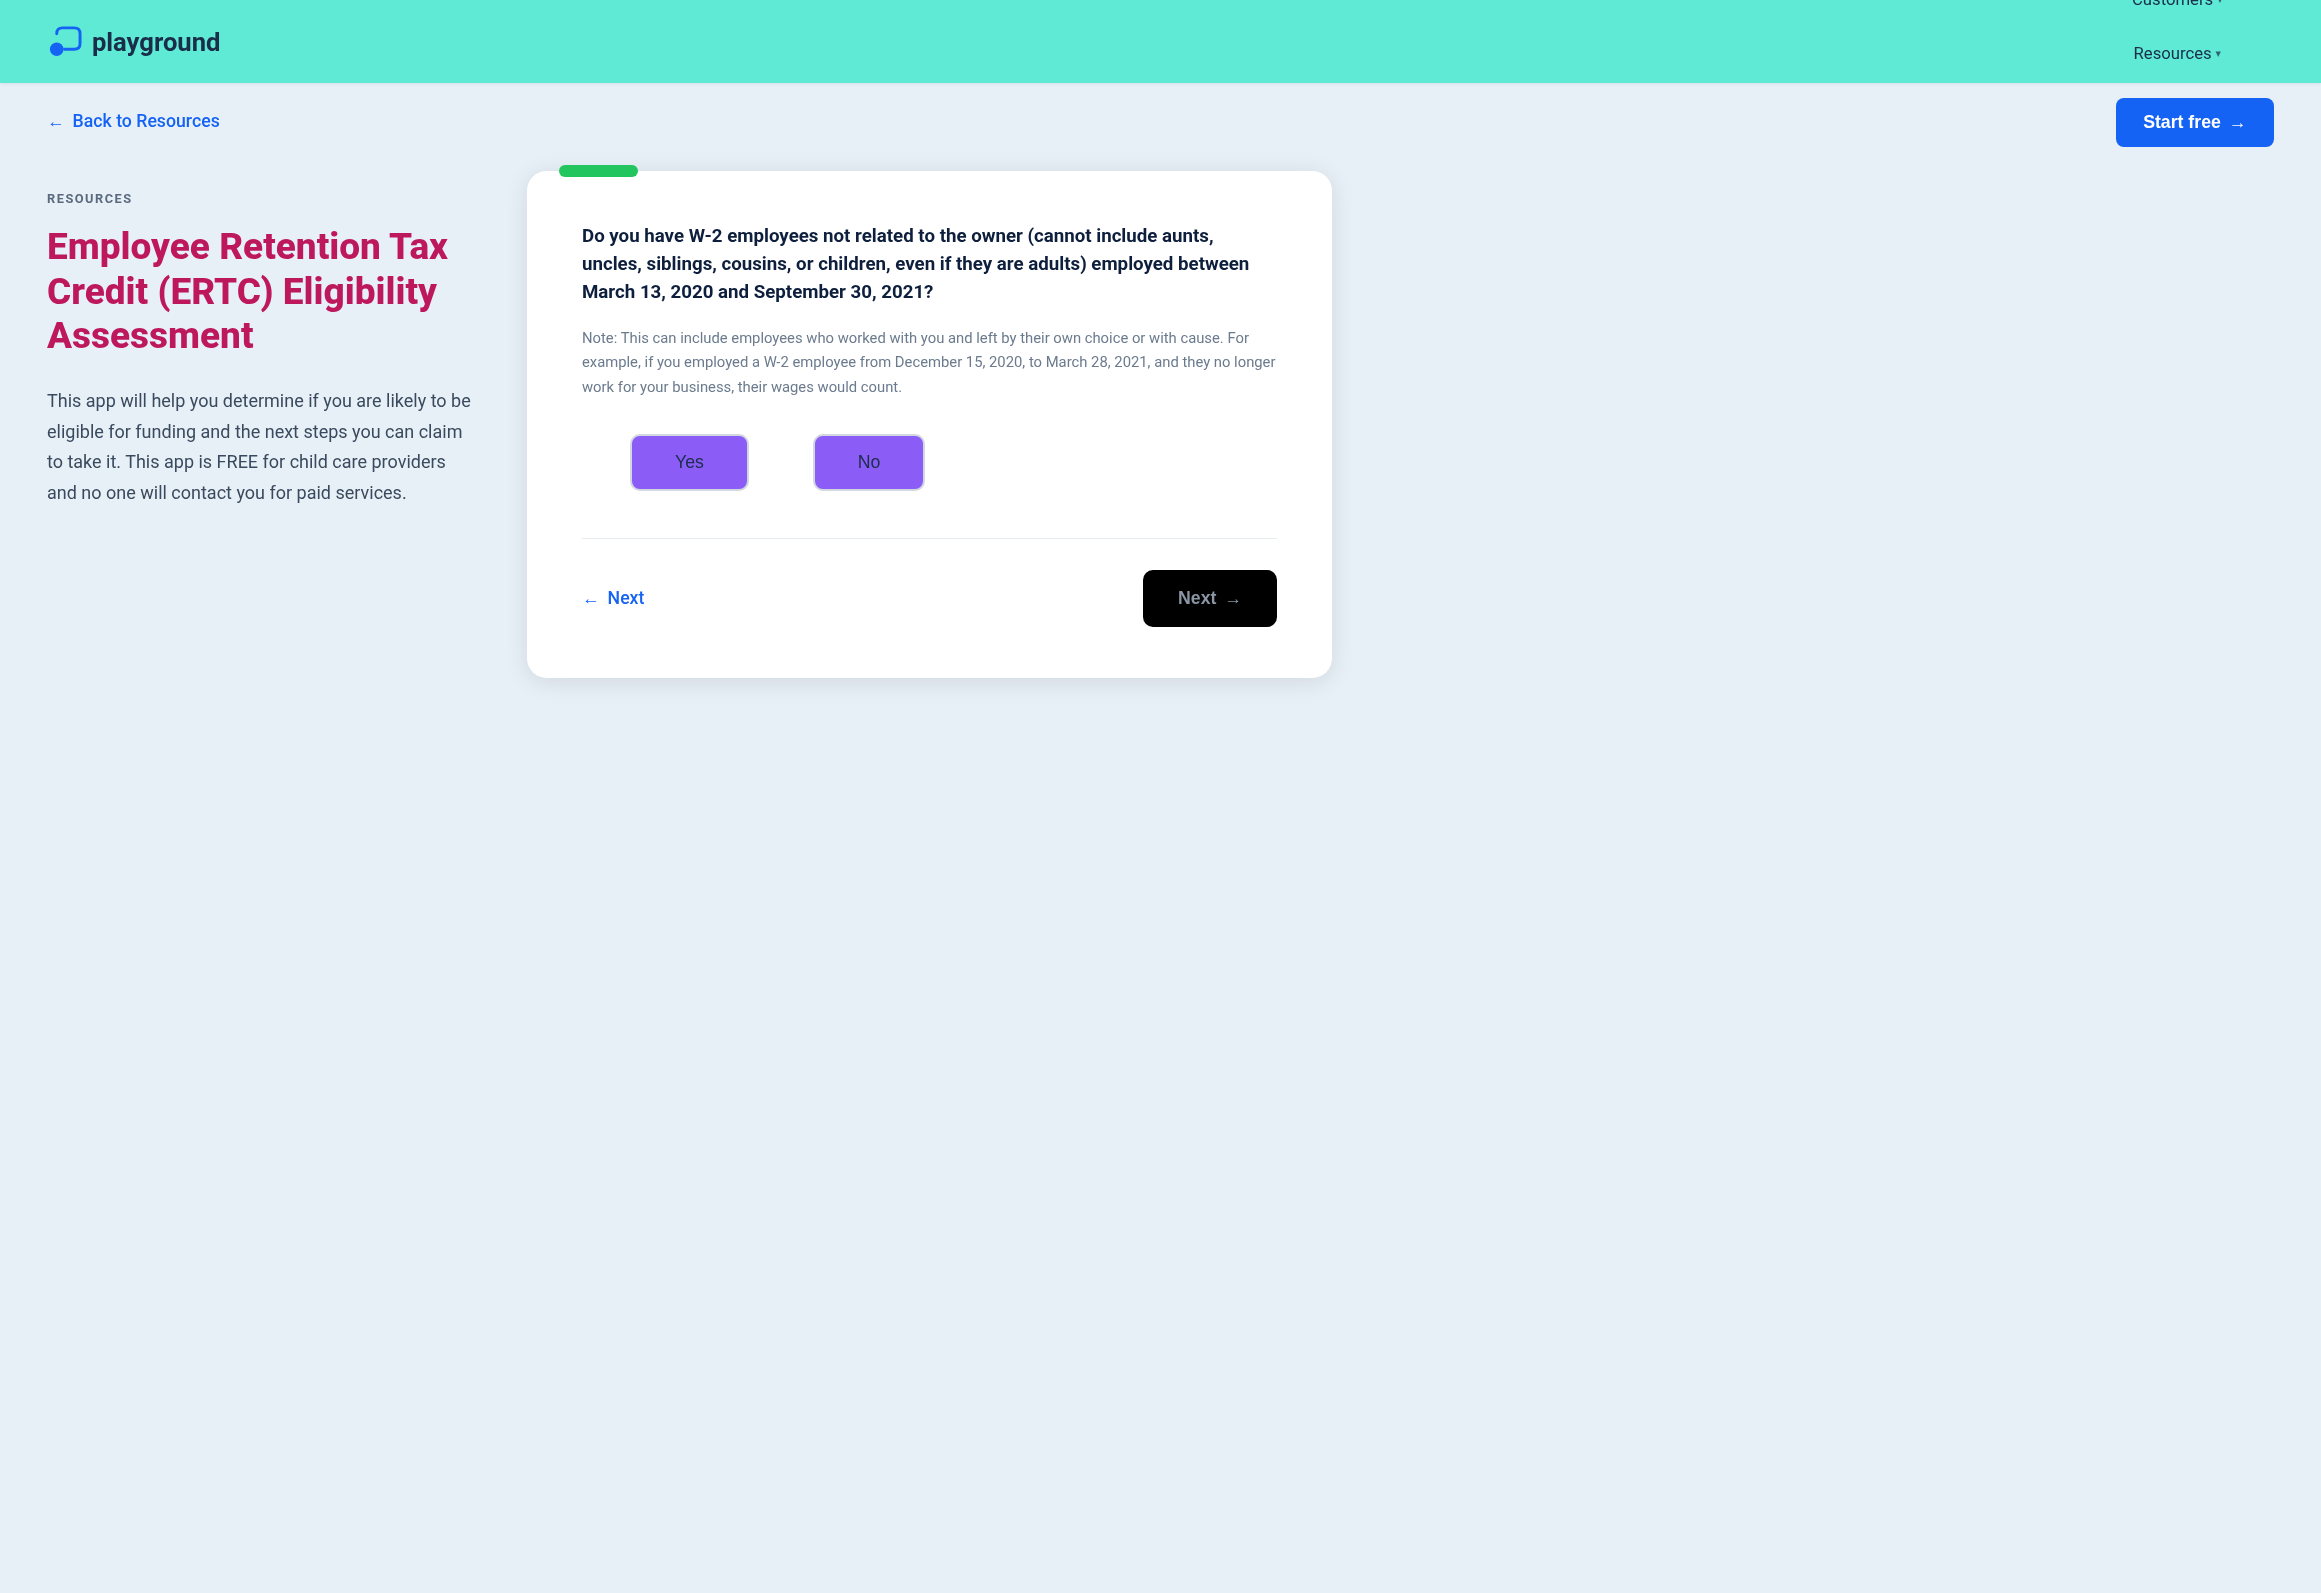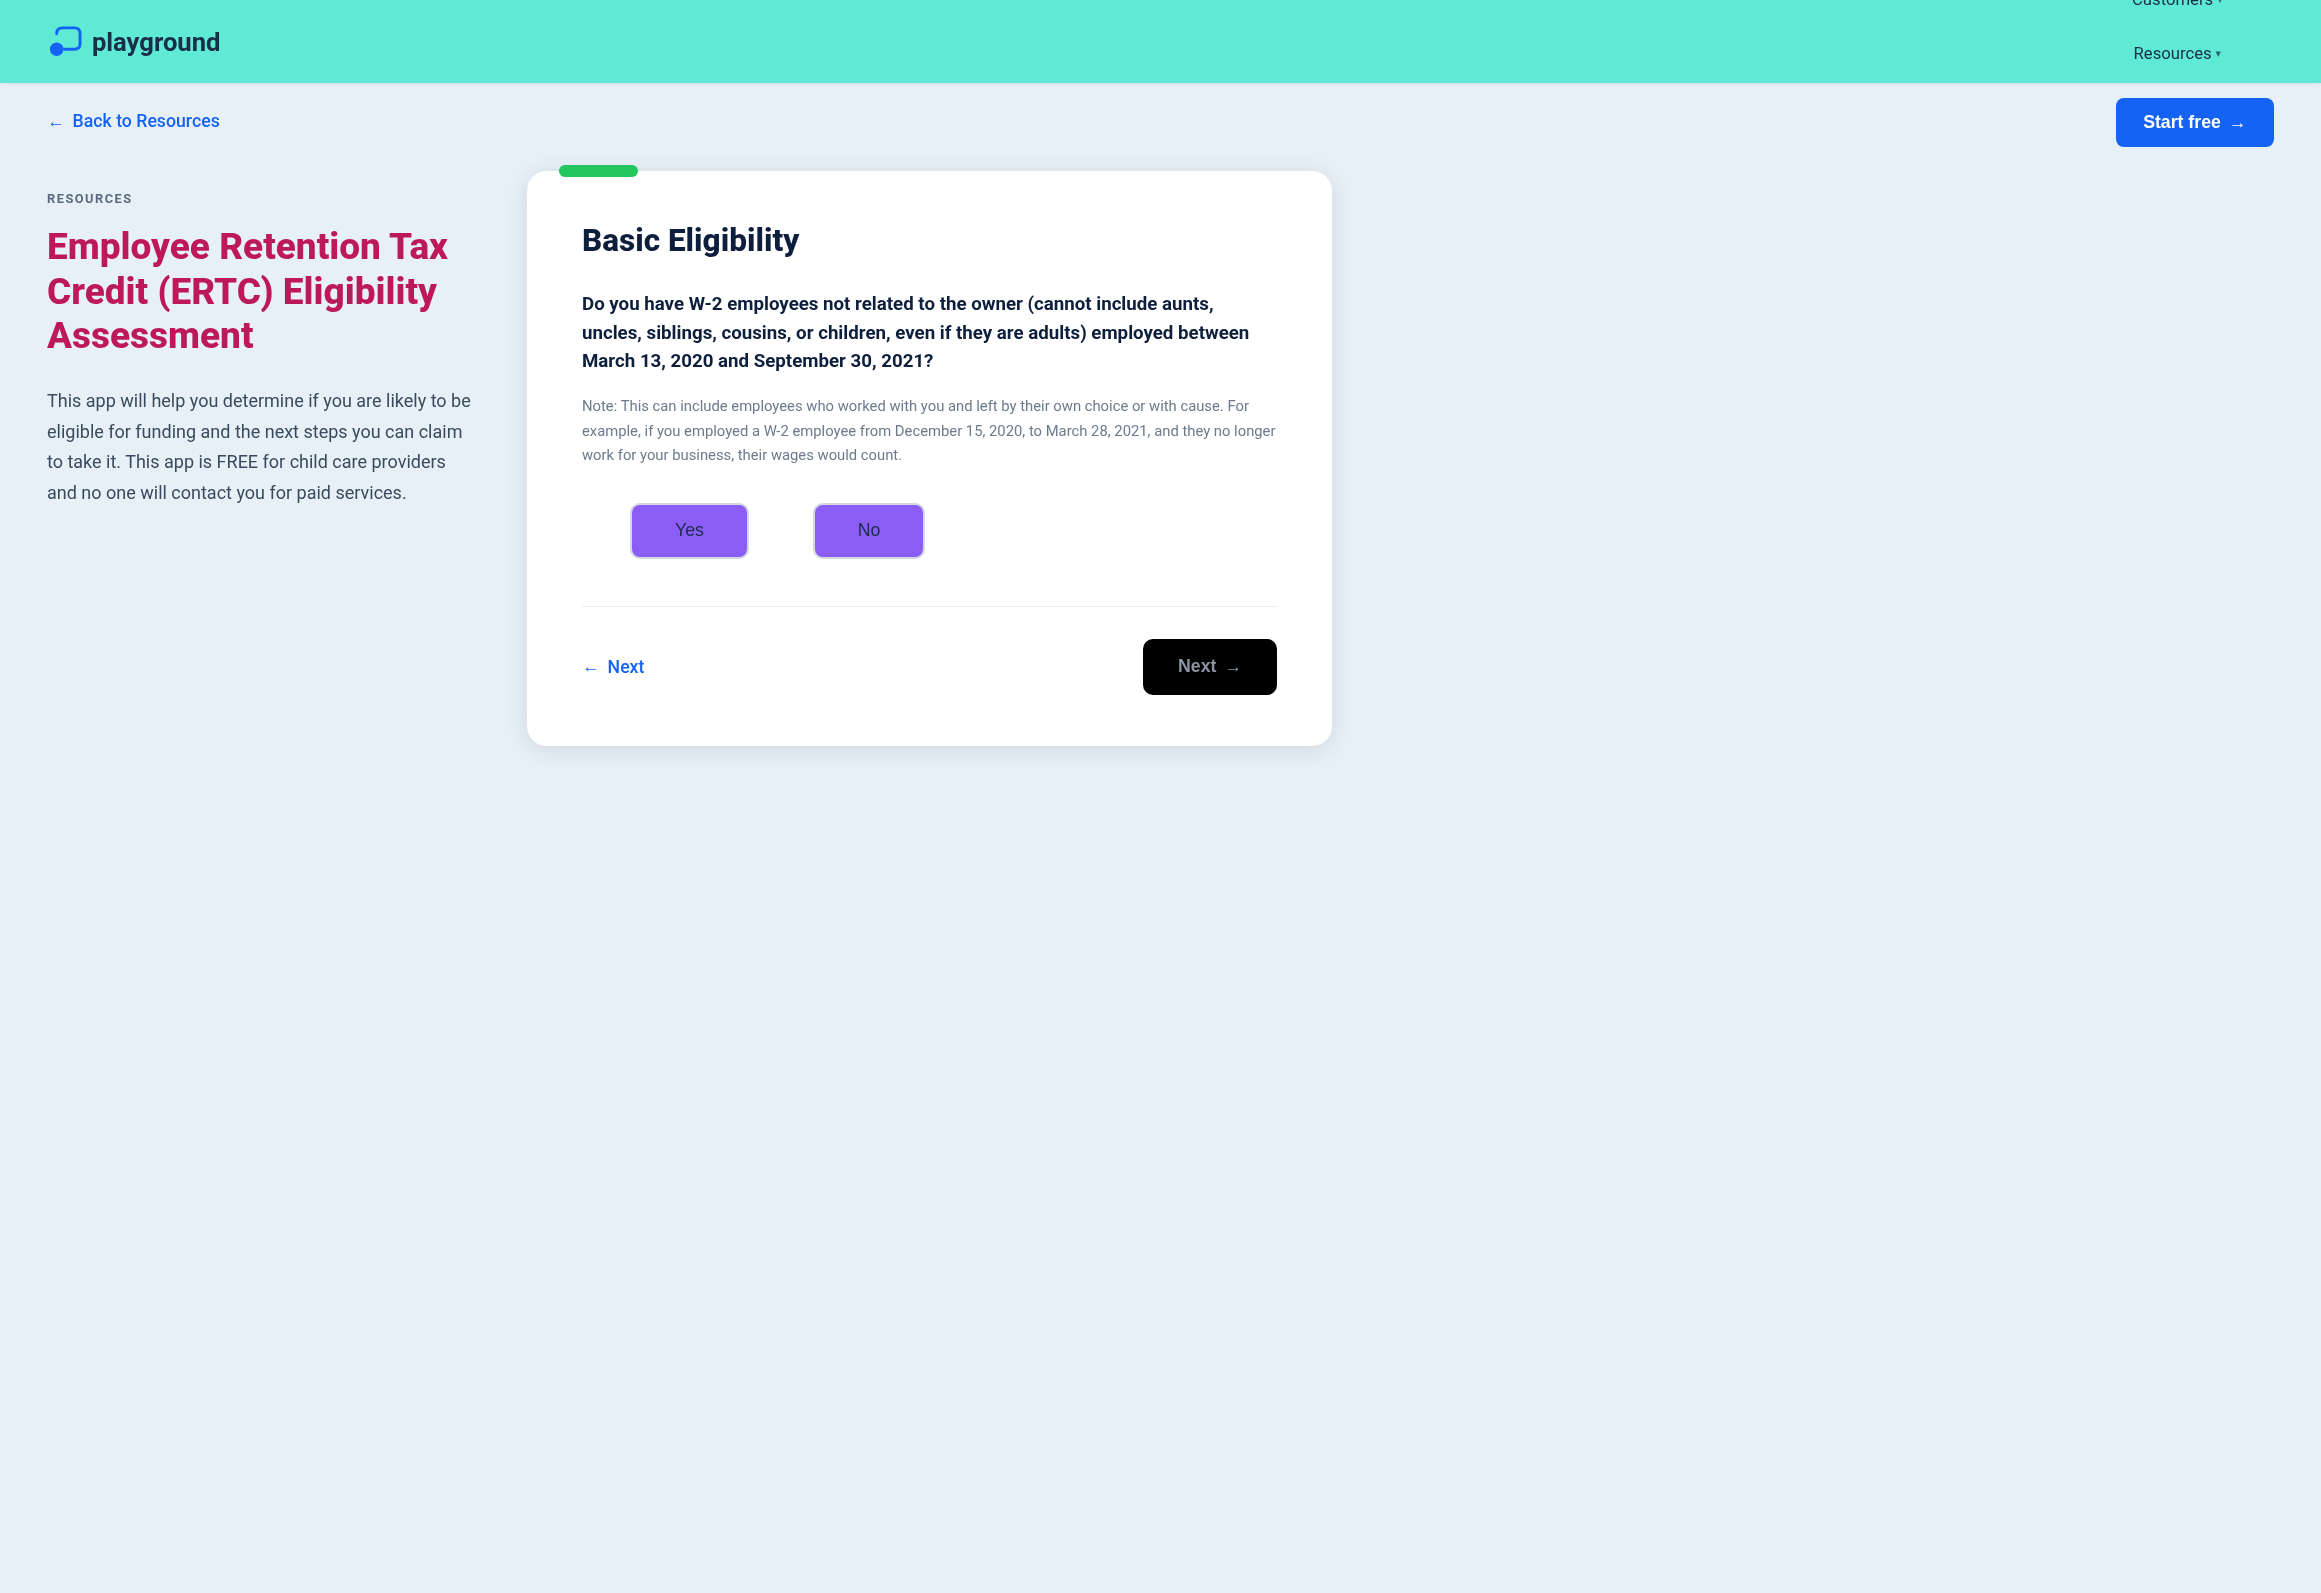--- a/index.html
+++ b/index.html
@@ -258,21 +258,20 @@
   <div class="left-panel">
     <div class="resources-label">RESOURCES</div>
     <h1 class="page-title">Employee Retention Tax Credit (ERTC) Eligibility Assessment</h1>
     <p class="page-description">This app will help you determine if you are likely to be eligible for funding and the next steps you can claim to take it. This app is FREE for child care providers and no one will contact you for paid services.</p>
   </div>
 
   <div class="right-panel">
     <div class="card">
       <div class="card-progress-bar"></div>
       <div class="card-body">
-        <h2 class="card-section-title">Basic Eligibility</h2>
         <p class="card-question">Do you have W-2 employees not related to the owner (cannot include aunts, uncles, siblings, cousins, or children, even if they are adults) employed between March 13, 2020 and September 30, 2021?</p>
         <p class="card-note">Note: This can include employees who worked with you and left by their own choice or with cause. For example, if you employed a W-2 employee from December 15, 2020, to March 28, 2021, and they no longer work for your business, their wages would count.</p>
         <div class="answer-buttons">
           <button class="answer-btn">Yes</button>
           <button class="answer-btn">No</button>
         </div>
         <div class="card-footer-nav">
           <a class="footer-back-link">
             <span>←</span>
             <span>Next</span>

